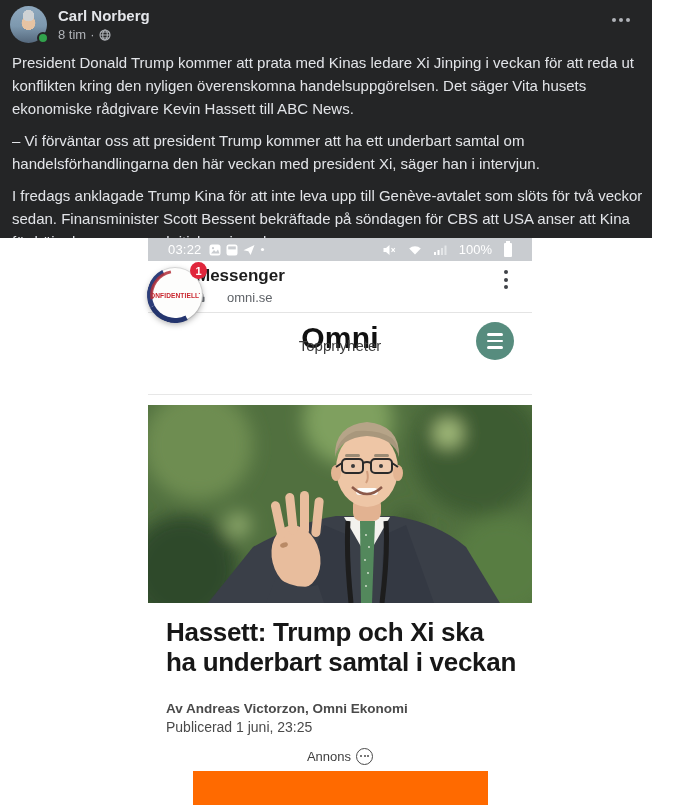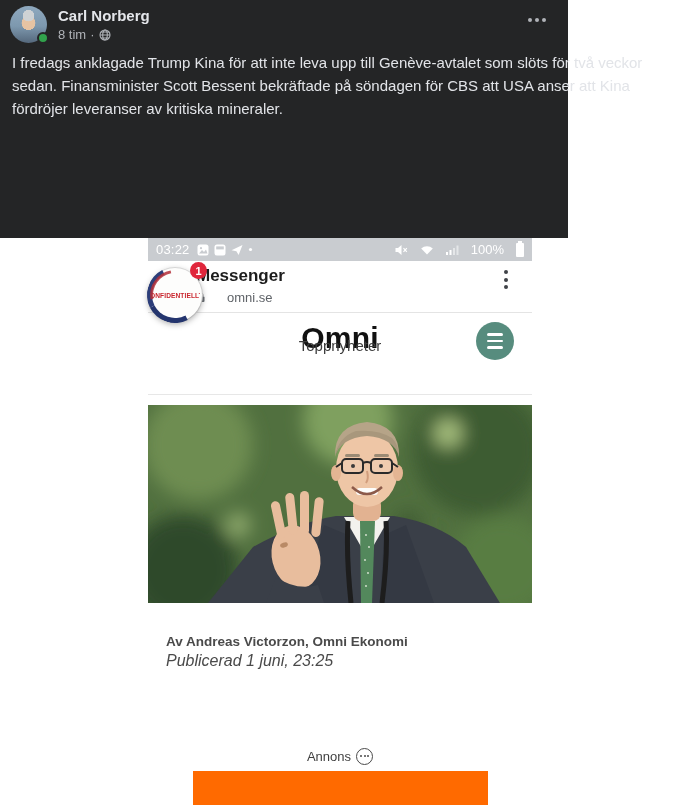--- a/index.html
+++ b/index.html
@@ -1,21 +1,21 @@
 <!DOCTYPE html>
 <html><head>
 <meta charset="utf-8">
 <style>
   * { margin:0; padding:0; box-sizing:border-box; }
   html,body { width:680px; height:805px; overflow:hidden; background:#fff;
               font-family:"Liberation Sans", sans-serif; }
   .page { position:relative; width:680px; height:805px; }
 
   
-  .post { position:absolute; top:0; left:0; width:568px; height:238px; background:#242526; }
+  .post { position:absolute; top:0; left:0; width:652px; height:238px; background:#242526; }
   .post-header { position:absolute; top:6px; left:10px; right:10px; height:40px; }
   .avatar { position:absolute; left:0; top:0; width:37px; height:37px; border-radius:50%;
             background:
               radial-gradient(circle at 50% 26%, #cfd2d4 0 17%, rgba(0,0,0,0) 18%),
               radial-gradient(circle at 50% 46%, #e6c3a3 0 25%, rgba(0,0,0,0) 26%),
               linear-gradient(180deg,#8fa9bf 0%,#7d98ae 55%,#55687c 100%);
             }
   .online-dot { position:absolute; left:27px; top:26px; width:12px; height:12px; border-radius:50%;
                 background:#31a24c; border:2px solid #242526; }
   .author { position:absolute; left:48px; top:1px; font-size:15px; font-weight:700; color:#e4e6ea; }
@@ -26,21 +26,21 @@
   .post-body { position:absolute; top:52px; left:12px; width:656px; color:#e2e4e8;
                font-size:15px; line-height:1.53; }
   .post-body p { margin-bottom:9px; }
 
   
   .attachment { position:absolute; top:238px; left:0; width:680px; height:567px; background:#ffffff; cursor:pointer; }
   .phone { position:absolute; left:148px; top:0; width:384px; height:567px; background:#fff; }
 
   
   .statusbar { position:absolute; top:0; left:0; width:384px; height:23px; background:#c9ccd0;
-               color:#fff; display:flex; align-items:center; padding:0 8px; }
+               color:#fff; display:flex; align-items:center; padding:0 20px; }
   .sb-time { font-size:13px; letter-spacing:.2px; }
   .sb-left-icons { display:flex; align-items:center; gap:5px; margin-left:7px; }
   .sb-right { margin-left:auto; display:flex; align-items:center; gap:12px; }
   .sb-batt-txt { font-size:13px; }
   .battery { width:8px; height:14px; position:relative; background:#fff; border-radius:1px; }
   .battery:before { content:''; position:absolute; top:-2px; left:2px; width:4px; height:2px; background:#fff; }
 
   
   .browser { position:absolute; top:23px; left:0; width:384px; height:52px; background:#fff;
              border-bottom:1px solid #e4e4e4; }
@@ -85,21 +85,21 @@
 
   
   .article { position:absolute; top:372px; left:18px; width:352px; }
   .kicker { font-size:14px; font-weight:800; letter-spacing:.2px; margin-top:4px; }
   .kicker .k1 { color:#36745f; }
   .kicker .ksep { color:#1f2b38; margin:0 3px; }
   .kicker .k2 { color:#1f2b38; }
   .headline { margin-top:8px; font-size:26px; line-height:1.14; font-weight:800;
               letter-spacing:-.3px; color:#171717; max-width:350px; }
   .byline { margin-top:24px; font-size:13.5px; font-weight:700; color:#4a4a4a; }
-  .published { margin-top:3px; font-size:16px; color:#4a4a4a;font-style:italic; }
+  .published { margin-top:3px; font-size:14px; color:#4a4a4a; }
 
   
   .annons { position:absolute; top:508px; left:0; width:384px; height:20px;
             display:flex; align-items:center; justify-content:center; gap:5px;
             font-size:13px; color:#3f3f3f; }
   .ad-ellipse { width:17px; height:17px; border:1.2px solid #4a4a4a; border-radius:50%;
                 display:flex; align-items:center; justify-content:center; gap:1.6px; }
   .ad-ellipse i { width:2px; height:2px; border-radius:50%; background:#4a4a4a; }
   .ad-banner { position:absolute; top:533px; left:45px; width:295px; height:34px; background:#ff6a00; }
 
@@ -125,20 +125,22 @@
           <path d="M1 6 H11 M1.8 3 H10.2 M1.8 9 H10.2"></path>
         </svg>
       </div>
       <div class="kebab-h">
           <i></i>
           <i></i>
           <i></i>
         </div>
     </div>
     <div class="post-body">
+      <p>President Donald Trump kommer att prata med Kinas ledare Xi Jinping i veckan för att reda ut konflikten kring den nyligen överenskomna handelsuppgörelsen. Det säger Vita husets ekonomiske rådgivare Kevin Hassett till ABC News.</p>
+      <p>– Vi förväntar oss att president Trump kommer att ha ett underbart samtal om handelsförhandlingarna den här veckan med president Xi, säger han i intervjun.</p>
       <p>I fredags anklagade Trump Kina för att inte leva upp till Genève-avtalet som slöts för två veckor sedan. Finansminister Scott Bessent bekräftade på söndagen för CBS att USA anser att Kina fördröjer leveranser av kritiska mineraler.</p>
     </div>
   </div>
 
   <div class="attachment">
     <div class="phone">
 
       <div class="statusbar">
         <span class="sb-time">03:22</span>
         <span class="sb-left-icons">
@@ -271,20 +273,21 @@
           <rect x="126" y="96" width="9" height="38" rx="4.5" transform="rotate(-12 130 115)"></rect>
           <rect x="139" y="88" width="9" height="42" rx="4.5" transform="rotate(-6 143 109)"></rect>
           <rect x="152" y="86" width="9" height="44" rx="4.5"></rect>
           <rect x="165" y="92" width="9" height="40" rx="4.5" transform="rotate(6 169 112)"></rect>
         </g>
         <ellipse cx="136" cy="140" rx="4" ry="2.5" fill="#b98a66" transform="rotate(-20 136 140)"></ellipse>
         <path d="M118 198 L128 172 Q148 186 170 180 L176 198 Z" fill="#3a3f48"></path>
       </svg>
 
       <div class="article">
+        <div class="headline">Hassett: Trump och Xi ska ha underbart samtal i veckan</div>
         <div class="byline">Av Andreas Victorzon, Omni Ekonomi</div>
         <div class="published">Publicerad 1 juni, 23:25</div>
       </div>
 
       <div class="annons">
         <span>Annons</span>
         <span class="ad-ellipse">
             <i></i>
             <i></i>
             <i></i>

